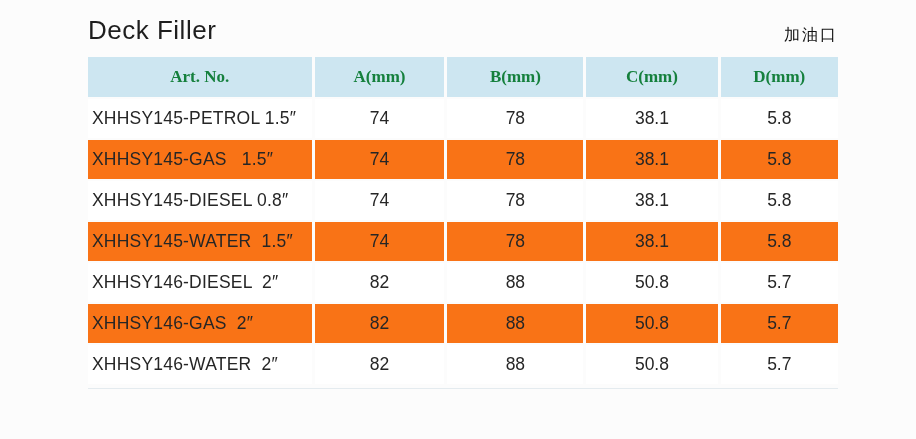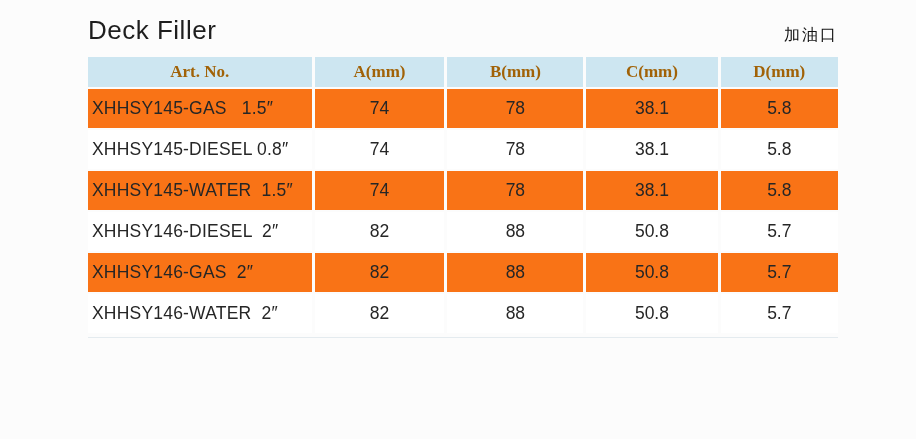--- a/index.html
+++ b/index.html
@@ -50,25 +50,25 @@
     border-spacing: 3px 2px;
     table-layout: fixed;
   }
   table.spec col.c-art { width: 30.3%; }
   table.spec col.c-a   { width: 17.6%; }
   table.spec col.c-b   { width: 18.4%; }
   table.spec col.c-c   { width: 17.8%; }
   table.spec col.c-d   { width: 15.9%; }
   th.hcell {
     background: #cde6f1;
-    height: 30px;
+    height: 40px;
     font-family: "Liberation Serif", serif;
     font-weight: bold;
     font-size: 17px;
-    color: #a16207;
+    color: #15803d;
     text-align: center;
     vertical-align: middle;
   }
   td.cell {
     height: 39px;
     font-size: 17.5px;
     color: #262626;
     text-align: center;
     vertical-align: middle;
     background: #ffffff;
@@ -108,20 +108,27 @@
       <thead>
         <tr>
           <th class="hcell">Art. No.</th>
           <th class="hcell">A(mm)</th>
           <th class="hcell">B(mm)</th>
           <th class="hcell">C(mm)</th>
           <th class="hcell">D(mm)</th>
         </tr>
       </thead>
       <tbody>
+        <tr>
+          <td class="cell art">XHHSY145-PETROL 1.5″</td>
+          <td class="cell">74</td>
+          <td class="cell">78</td>
+          <td class="cell">38.1</td>
+          <td class="cell">5.8</td>
+        </tr>
         <tr class="alt">
           <td class="cell art">XHHSY145-GAS   1.5″</td>
           <td class="cell">74</td>
           <td class="cell">78</td>
           <td class="cell">38.1</td>
           <td class="cell">5.8</td>
         </tr>
         <tr>
           <td class="cell art">XHHSY145-DIESEL 0.8″</td>
           <td class="cell">74</td>

